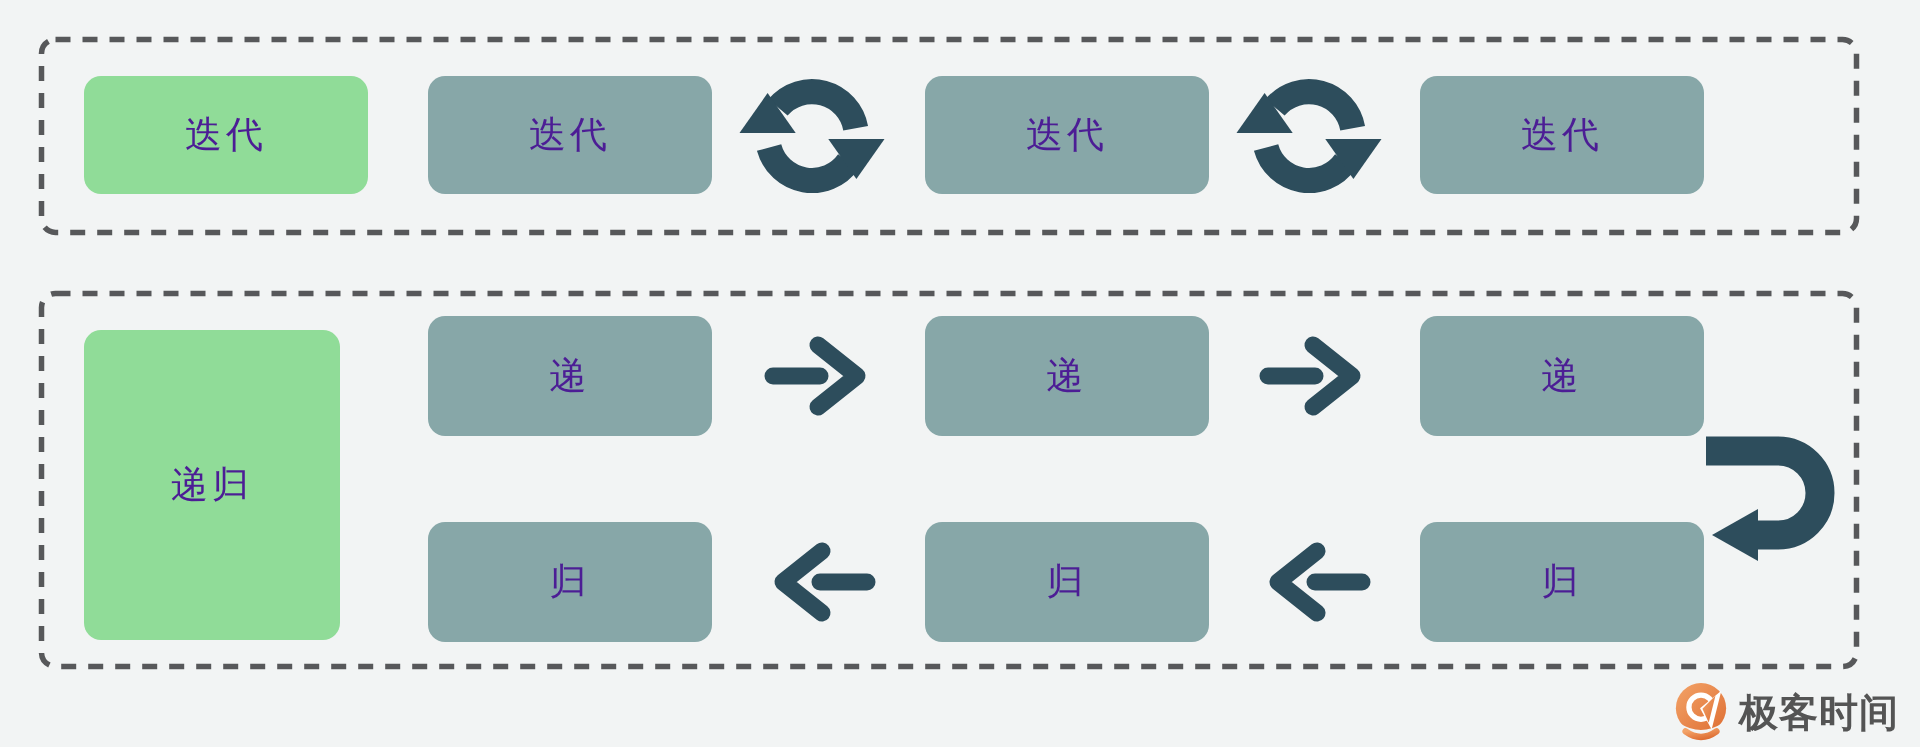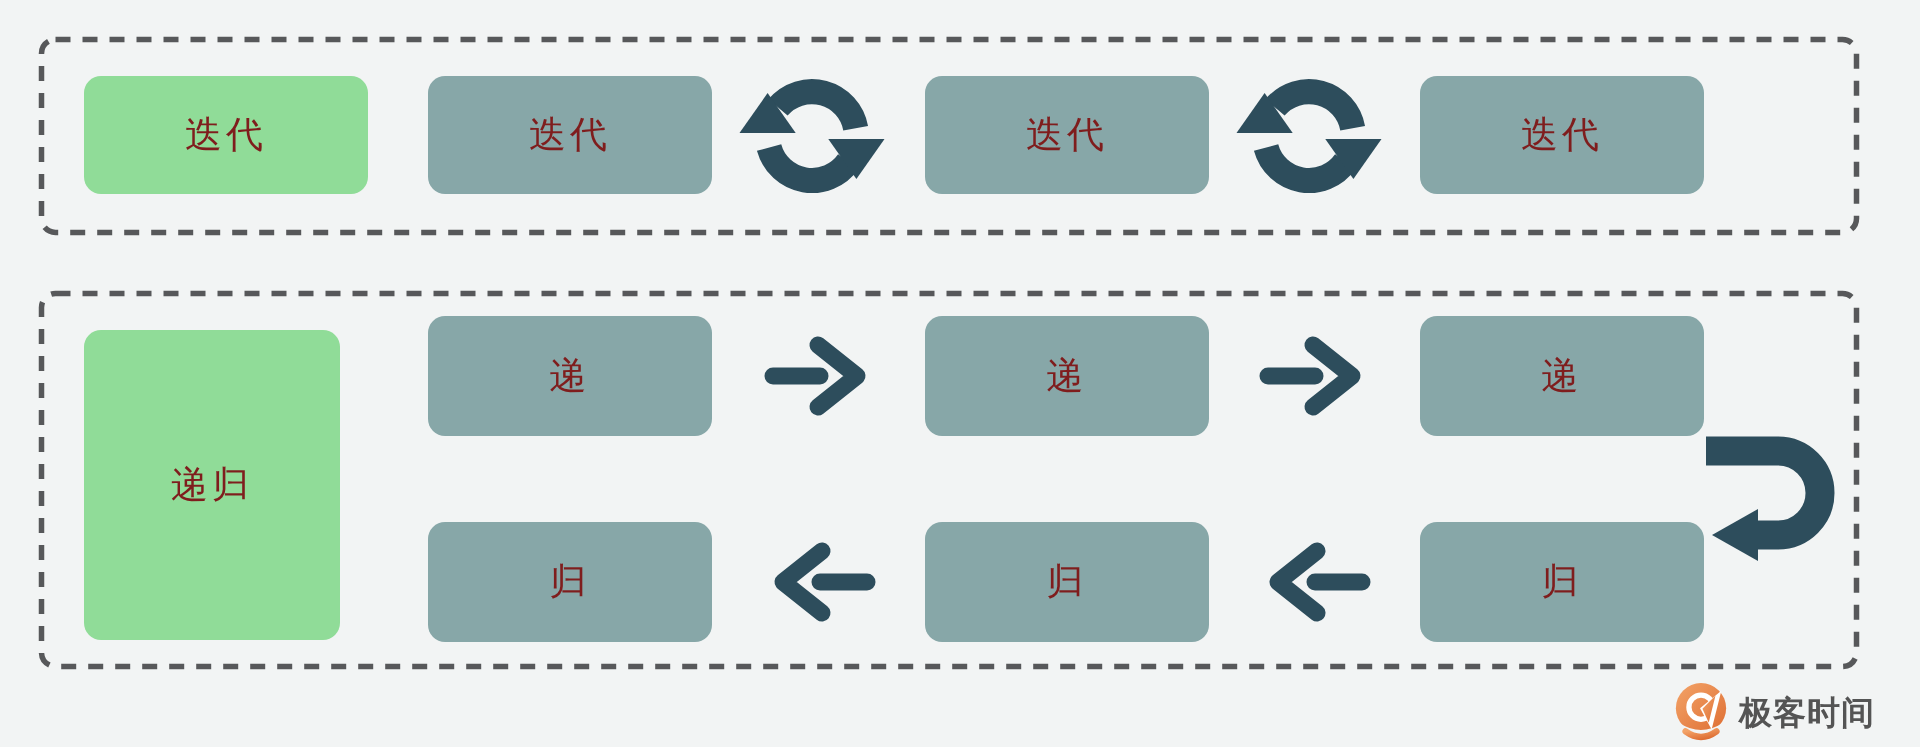--- a/index.html
+++ b/index.html
@@ -11,39 +11,39 @@
     font-family: "Liberation Sans", "DejaVu Sans", sans-serif;
     overflow: hidden;
   }
   .panel { position: absolute; }
   .dash-svg { position: absolute; left: 0; top: 0; display: block; }
   .node {
     position: absolute;
     display: flex;
     align-items: center;
     justify-content: center;
-    color: #7f1d1d;
+    color: #4c1d95;
     font-size: 37px;
     letter-spacing: 4px;
     border-radius: 17px;
     font-weight: 400;
   }
   .node.green { background: #90DC98; }
   .node.teal  { background: #87A7A8; }
   .conn { position: absolute; }
   .logo {
     position: absolute;
     left: 1672px;
     top: 682px;
     display: flex;
     align-items: center;
     gap: 9px;
   }
   .logo-text {
-    font-size: 33px;
+    font-size: 39px;
     color: #545454;
     font-weight: 600;
     letter-spacing: 1px;
     white-space: nowrap;
   }
 </style>
 </head>
 <body>
 
 <div class="stage">

